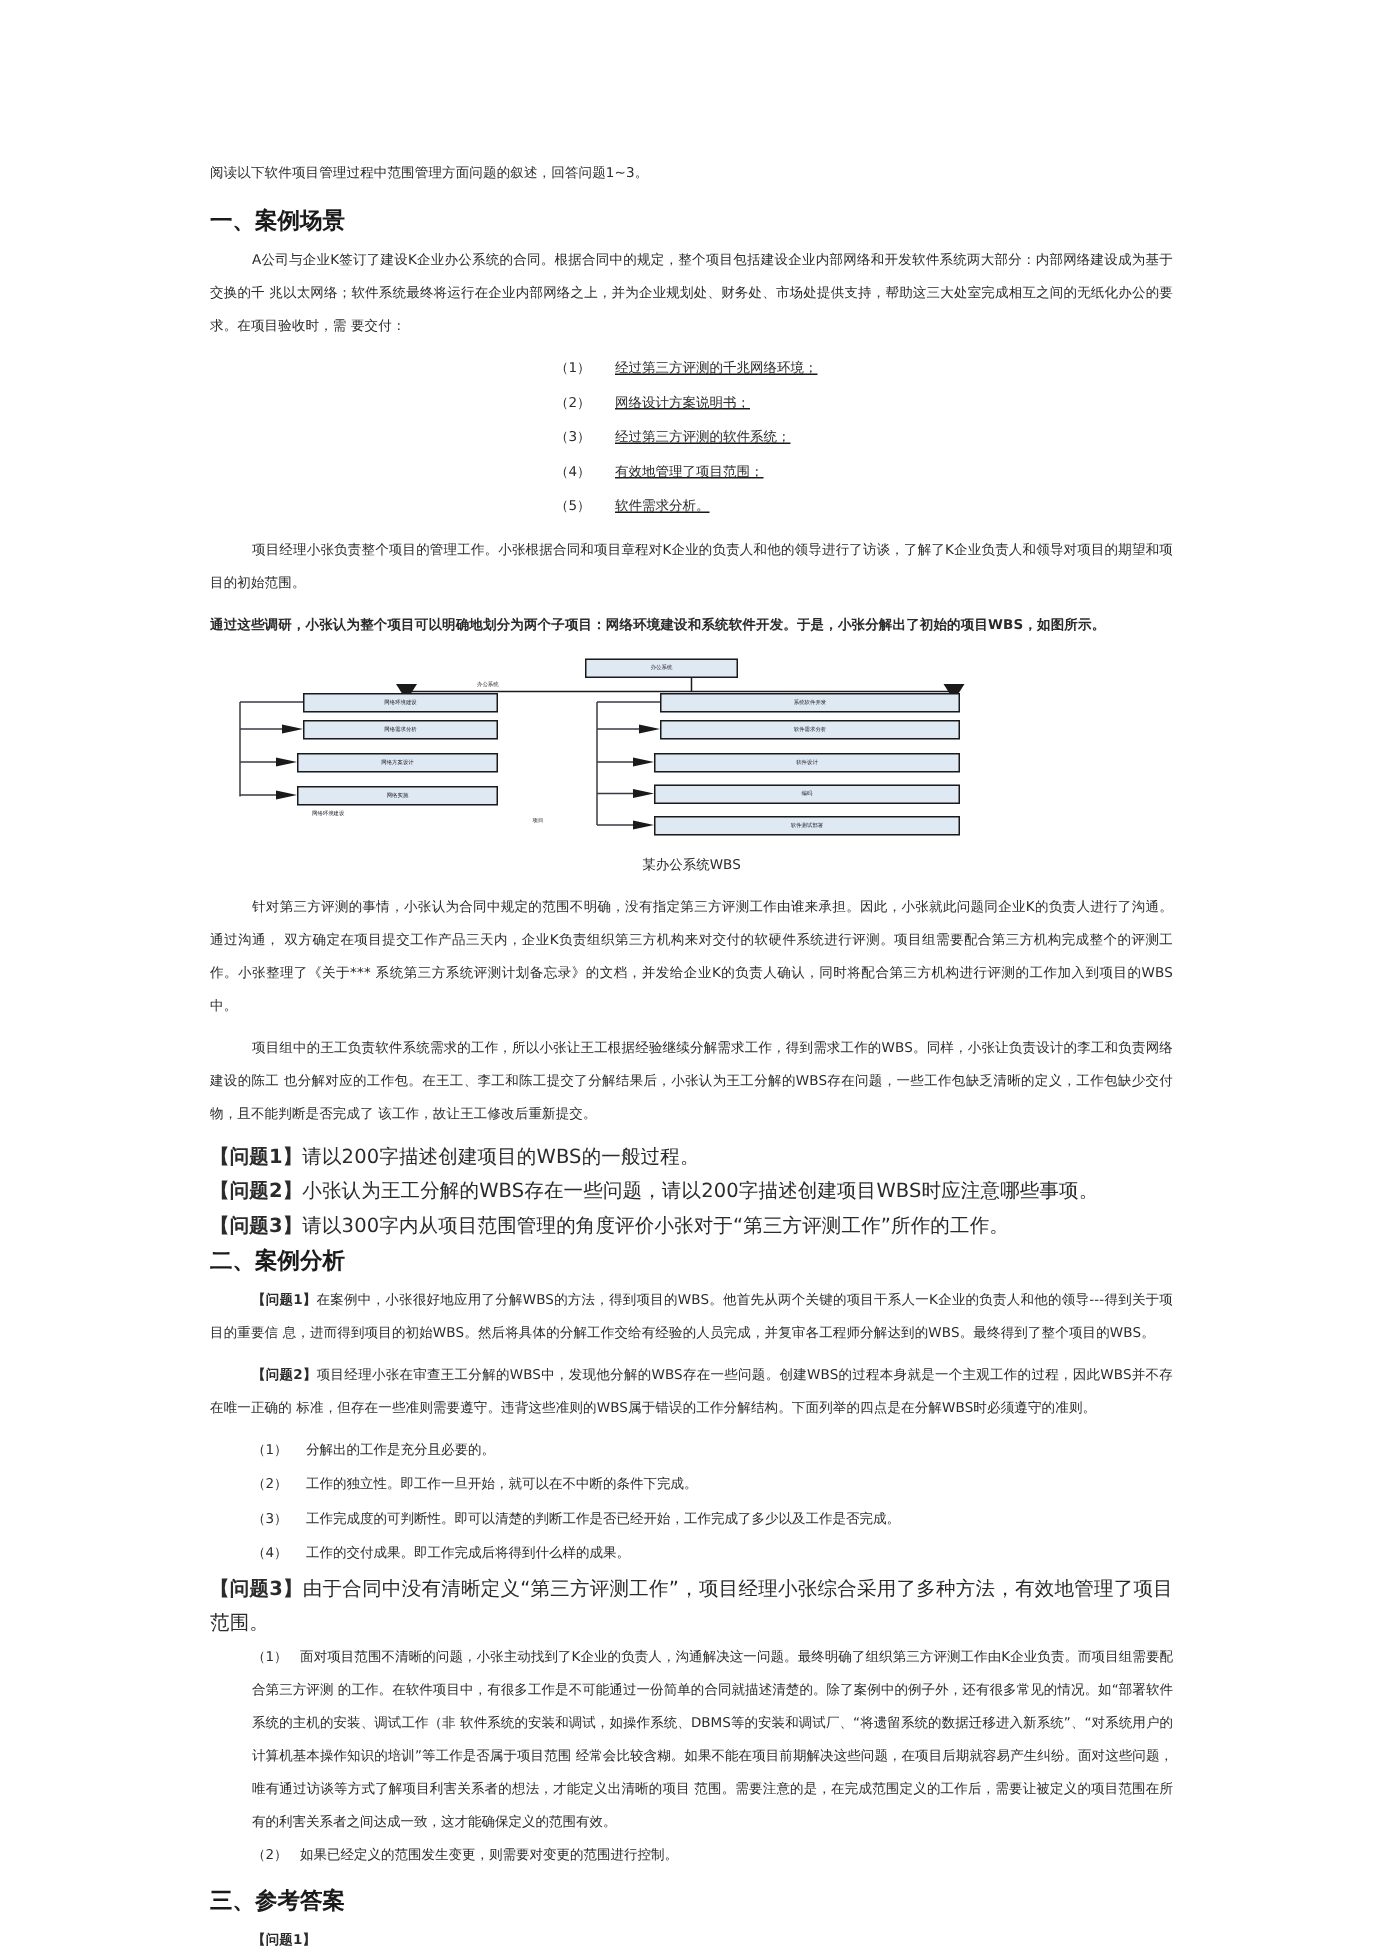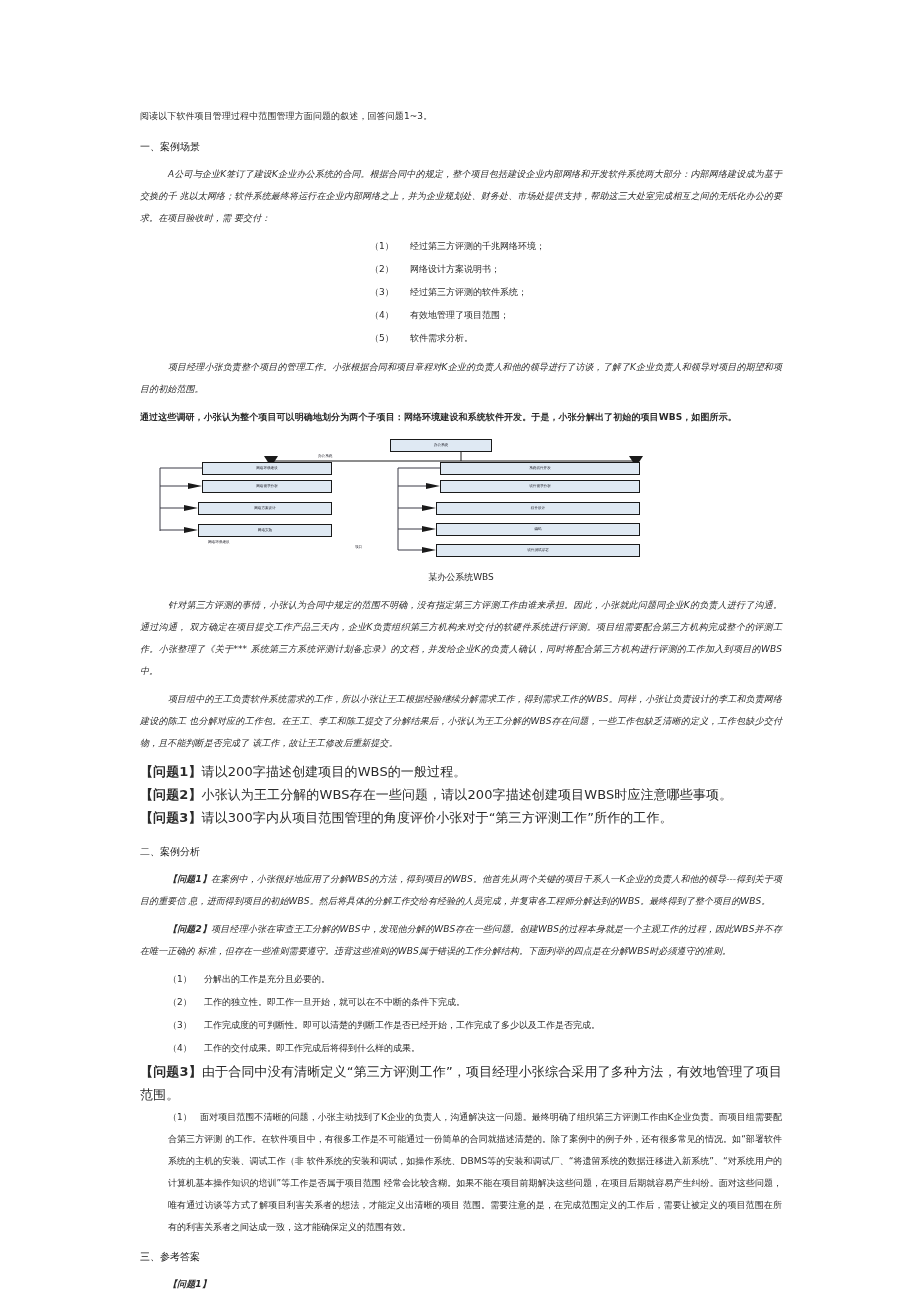--- a/index.html
+++ b/index.html
@@ -36,40 +36,40 @@
     color: #2b2b2b;
     text-align: justify;
     white-space: normal;
   }
   .lead {
     font-size: 9px;
     line-height: 22px;
     margin-bottom: 9px;
   }
   .sec-head {
-    font-size: 10px;
-    font-weight: normal;
+    font-size: 15px;
+    font-weight: bold;
     line-height: 22px;
     margin-bottom: 5px;
     color: #1a1a1a;
   }
   .para {
     text-indent: 28px;
     margin-bottom: 6px;
-    font-style: italic;
   }
   .para-noindent {
     text-indent: 0;
     margin-bottom: 6px;
     font-weight: bold;
   }
   .deliverable-list {
     margin: 2px 0 6px 0;
     padding: 0;
     list-style: none;
+    text-decoration: underline;
   }
   .deliverable-list li {
     font-size: 9px;
     line-height: 23px;
     padding-left: 230px;
     color: #2b2b2b;
   }
   .deliverable-list li .num {
     display: inline-block;
     width: 40px;
@@ -238,39 +238,40 @@
       </div>
     </div>
 
     <div class="fig-caption">某办公系统WBS</div>
 
     <p class="para">针对第三方评测的事情，小张认为合同中规定的范围不明确，没有指定第三方评测工作由谁来承担。因此，小张就此问题同企业K的负责人进行了沟通。通过沟通，  双方确定在项目提交工作产品三天内，企业K负责组织第三方机构来对交付的软硬件系统进行评测。项目组需要配合第三方机构完成整个的评测工作。小张整理了《关于***  系统第三方系统评测计划备忘录》的文档，并发给企业K的负责人确认，同时将配合第三方机构进行评测的工作加入到项目的WBS中。</p>
     <p class="para">项目组中的王工负责软件系统需求的工作，所以小张让王工根据经验继续分解需求工作，得到需求工作的WBS。同样，小张让负责设计的李工和负责网络建设的陈工  也分解对应的工作包。在王工、李工和陈工提交了分解结果后，小张认为王工分解的WBS存在问题，一些工作包缺乏清晰的定义，工作包缺少交付物，且不能判断是否完成了  该工作，故让王工修改后重新提交。</p>
 
     <p class="q-item"><span class="q-tag">【问题1】</span><span>请以200字描述创建项目的WBS的一般过程。</span></p>
     <p class="q-item"><span class="q-tag">【问题2】</span><span>小张认为王工分解的WBS存在一些问题，请以200字描述创建项目WBS时应注意哪些事项。</span></p>
-    <p class="q-item" style="margin-bottom:12px;"><span class="q-tag">【问题3】</span><span>请以300字内从项目范围管理的角度评价小张对于“第三方评测工作”所作的工作。</span></p>
+    <p class="q-item" style="margin-bottom:0;"><span class="q-tag">【问题3】</span><span>请以300字内从项目范围管理的角度评价小张对于“第三方评测工作”所作的工作。</span></p>
 
     <div class="sec-head">二、案例分析</div>
 
     <p class="para"><span class="q-tag">【问题1】</span><span>在案例中，小张很好地应用了分解WBS的方法，得到项目的WBS。他首先从两个关键的项目干系人一K企业的负责人和他的领导---得到关于项目的重要信  息，进而得到项目的初始WBS。然后将具体的分解工作交给有经验的人员完成，并复审各工程师分解达到的WBS。最终得到了整个项目的WBS。</span></p>
 
     <p class="para"><span class="q-tag">【问题2】</span><span>项目经理小张在审查王工分解的WBS中，发现他分解的WBS存在一些问题。创建WBS的过程本身就是一个主观工作的过程，因此WBS并不存在唯一正确的  标准，但存在一些准则需要遵守。违背这些准则的WBS属于错误的工作分解结构。下面列举的四点是在分解WBS时必须遵守的准则。</span></p>
 
     <ul class="rule-list">
       <li><span class="num">（1）</span><span>分解出的工作是充分且必要的。</span></li>
       <li><span class="num">（2）</span><span>工作的独立性。即工作一旦开始，就可以在不中断的条件下完成。</span></li>
       <li><span class="num">（3）</span><span>工作完成度的可判断性。即可以清楚的判断工作是否已经开始，工作完成了多少以及工作是否完成。</span></li>
       <li><span class="num">（4）</span><span>工作的交付成果。即工作完成后将得到什么样的成果。</span></li>
     </ul>
 
     <p class="q-item"><span class="q-tag">【问题3】</span><span>由于合同中没有清晰定义“第三方评测工作”，项目经理小张综合采用了多种方法，有效地管理了项目范围。</span></p>
 
     <ul class="sub-list">
       <li class="indented" style="padding-left:28px;text-indent:0;"><span class="num">（1）</span><span>面对项目范围不清晰的问题，小张主动找到了K企业的负责人，沟通解决这一问题。最终明确了组织第三方评测工作由K企业负责。而项目组需要配合第三方评测  的工作。在软件项目中，有很多工作是不可能通过一份简单的合同就描述清楚的。除了案例中的例子外，还有很多常见的情况。如“部署软件系统的主机的安装、调试工作（非  软件系统的安装和调试，如操作系统、DBMS等的安装和调试厂、“将遗留系统的数据迁移进入新系统”、“对系统用户的计算机基本操作知识的培训”等工作是否属于项目范围  经常会比较含糊。如果不能在项目前期解决这些问题，在项目后期就容易产生纠纷。面对这些问题，唯有通过访谈等方式了解项目利害关系者的想法，才能定义出清晰的项目   范围。需要注意的是，在完成范围定义的工作后，需要让被定义的项目范围在所有的利害关系者之间达成一致，这才能确保定义的范围有效。</span></li>
+      <li style="padding-left:28px;"><span class="num">（2）</span><span>如果已经定义的范围发生变更，则需要对变更的范围进行控制。</span></li>
     </ul>
 
     <div class="sec-head" style="margin-top:8px;">三、参考答案</div>
 
     <p class="para" style="font-weight:bold;margin-bottom:8px;">【问题1】</p>
     <p class="para">分解项目WBS的一般过程如下：</p>
 
   </div>
 </div>
 

